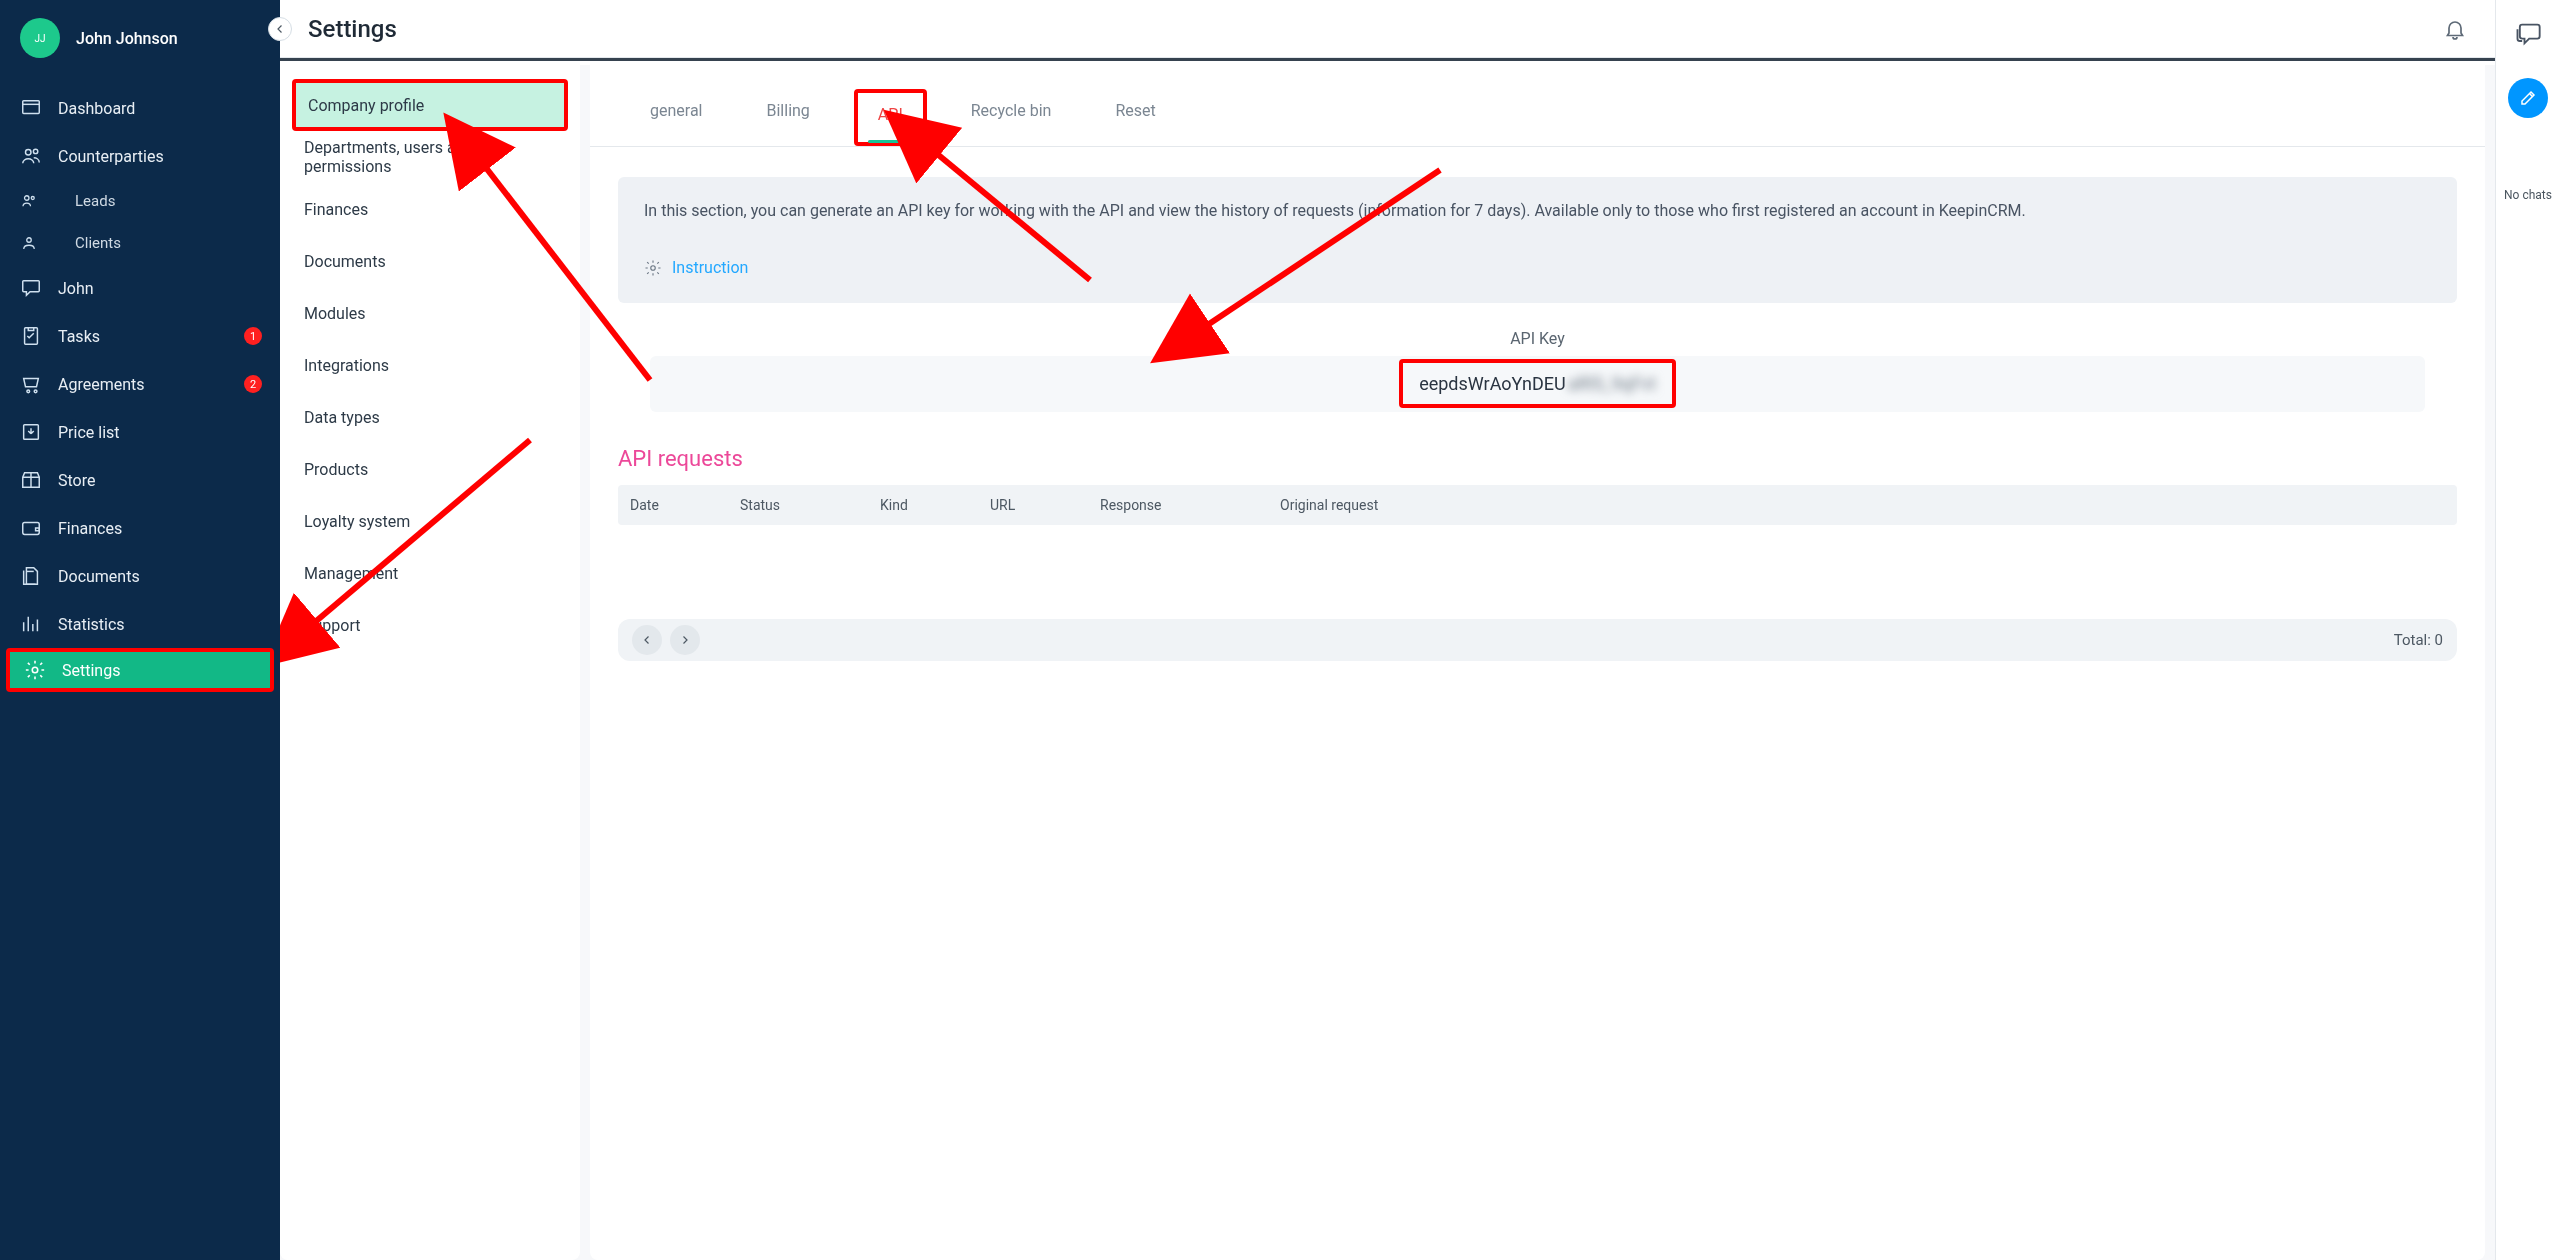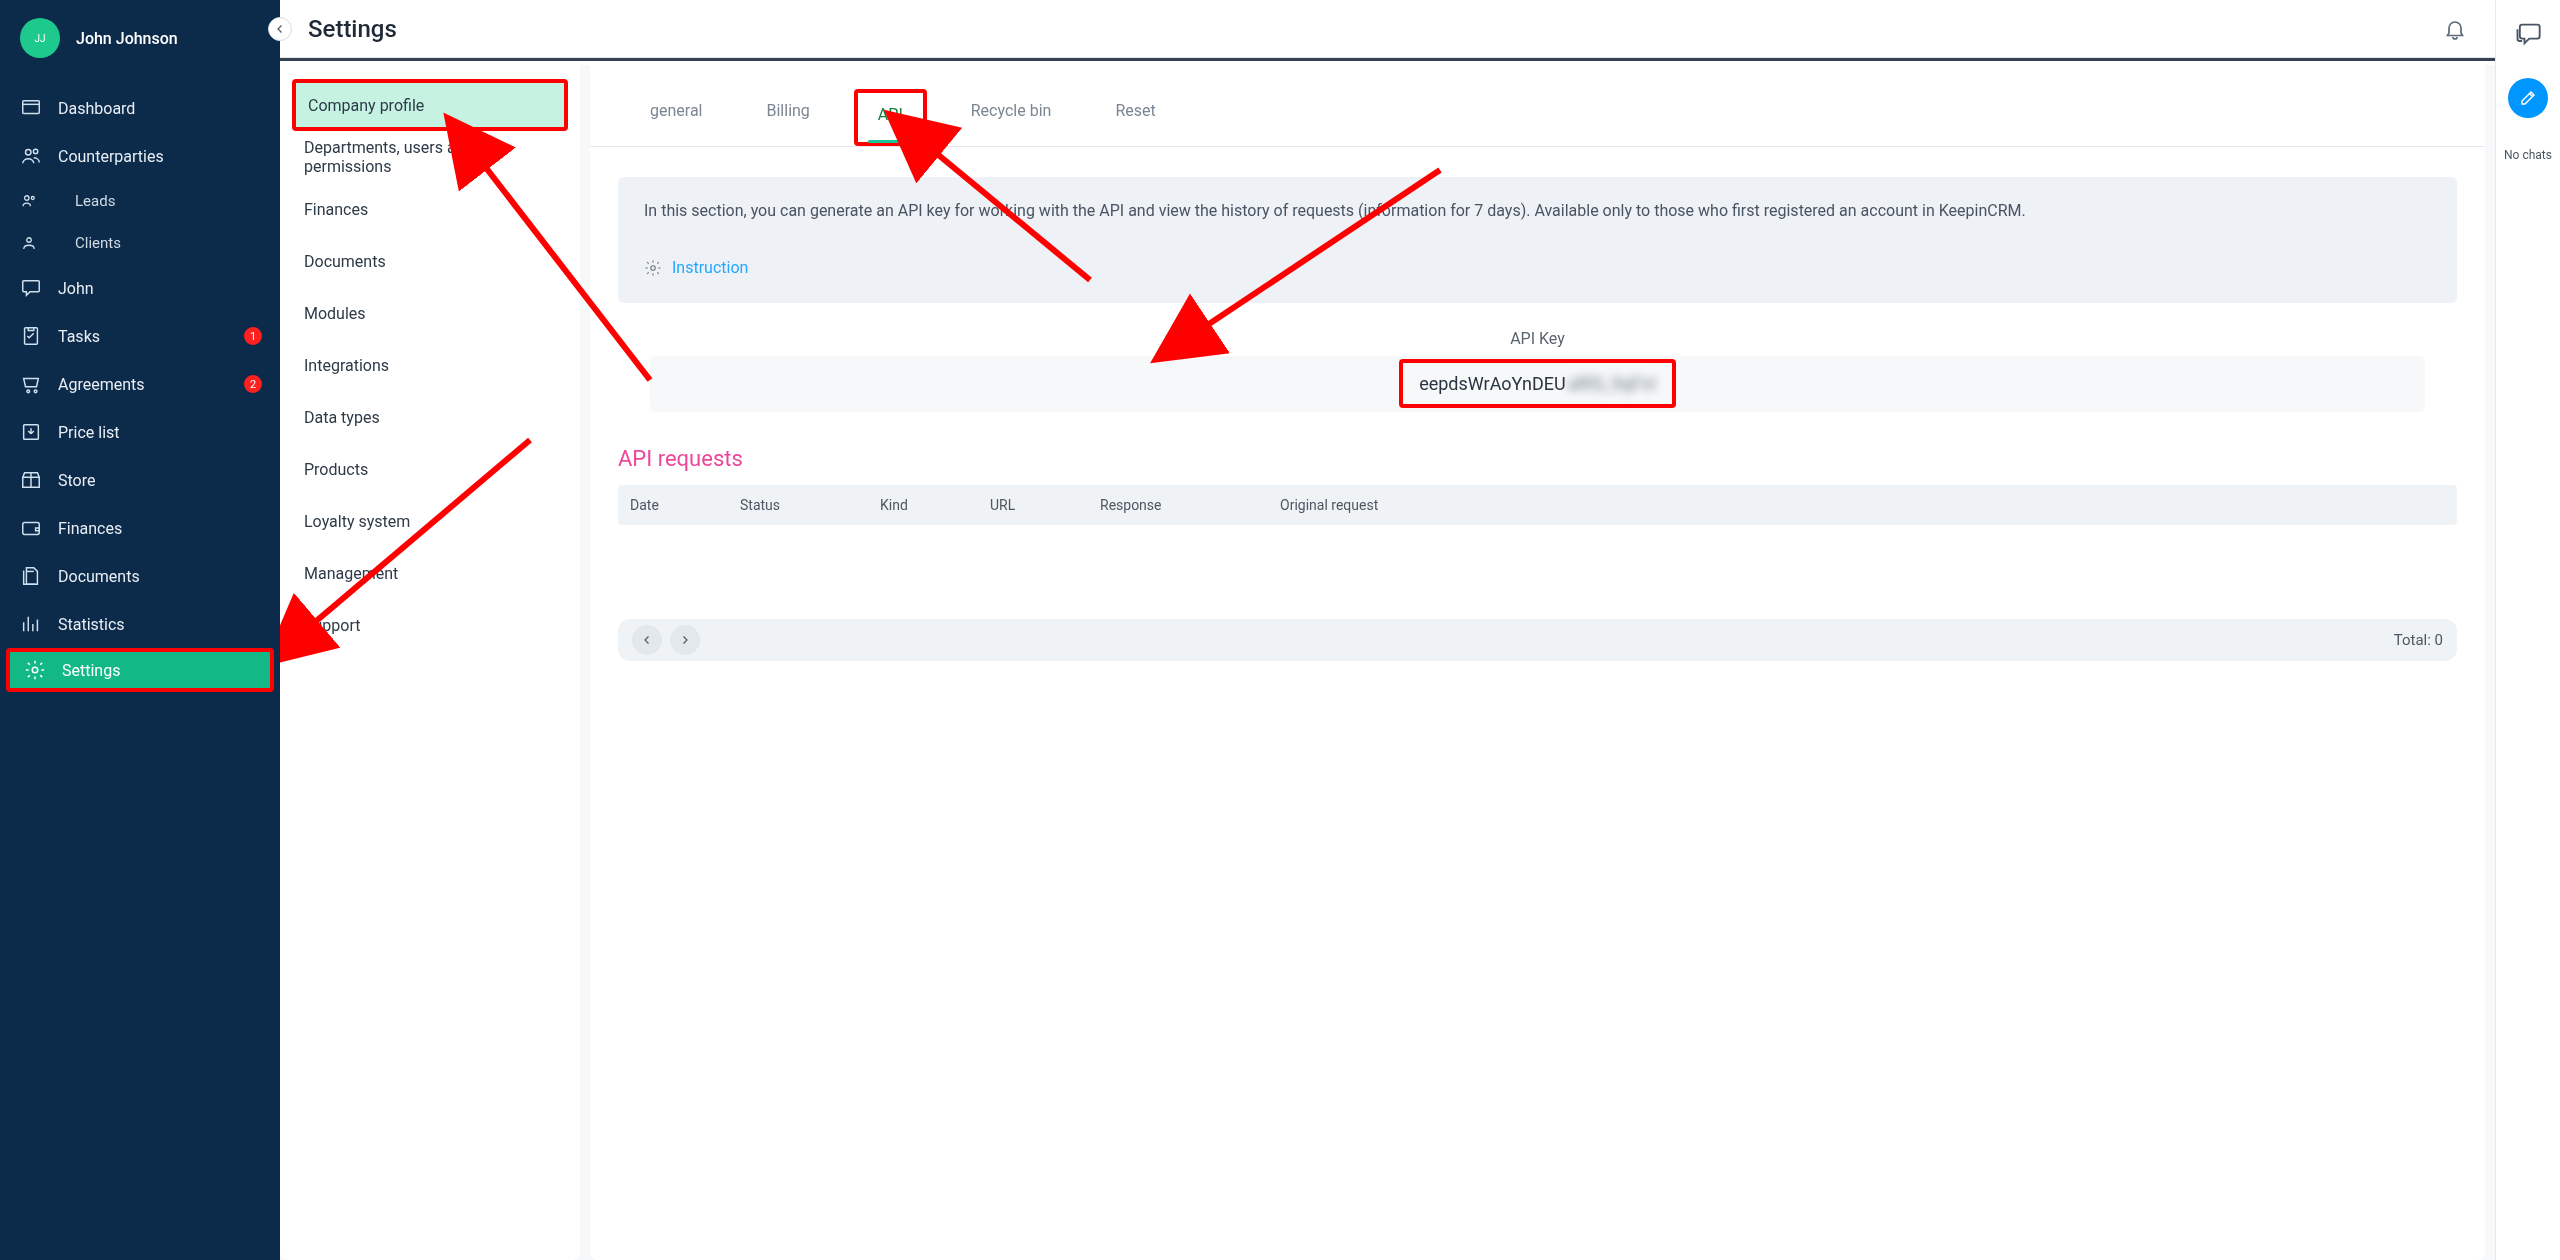--- a/index.html
+++ b/index.html
@@ -5,21 +5,21 @@
   * { box-sizing: border-box; margin: 0; padding: 0; font-family: -apple-system, BlinkMacSystemFont, "Segoe UI", Roboto, Arial, sans-serif; }
   html, body { width: 2560px; height: 1260px; overflow: hidden; background: #fff; }
 
   
   .app { display: flex; width: 100%; height: 100%; }
   .sidebar { width: 280px; background: #0c2a4a; color: #fff; position: relative; flex-shrink: 0; }
   .content-area { flex: 1; display: flex; flex-direction: column; position: relative; }
   .right-rail { width: 65px; border-left: 1px solid #e4e8ec; display: flex; flex-direction: column; align-items: center; padding-top: 20px; gap: 30px; flex-shrink: 0; background:#fff;}
   .right-rail .chat-icon { color:#495463; }
   .right-rail .fab { width:40px; height:40px; border-radius:50%; background:#0096ff; display:flex; align-items:center; justify-content:center; color:#fff;}
-  .right-rail .no-chats { font-size:12px; color:#4b5660; }
+  .right-rail .no-chats { font-size:12px; color:#4b5660;margin-top:40px; }
 
   
   .user-row { display:flex; align-items:center; gap:16px; padding: 18px 20px 26px 20px; }
   .avatar { width:40px; height:40px; border-radius:50%; background:#1dc98c; display:flex; align-items:center; justify-content:center; font-size:10px; color:#fff; }
   .user-name { font-size:16px; font-weight:500; }
   .nav { list-style:none; }
   .nav li { display:flex; align-items:center; gap:16px; padding: 0 20px; height:48px; font-size:16px; color:#e8eef4; position:relative; cursor:pointer;}
   .nav li.sub { font-size:15px; color:#cfd9e3; height:42px;gap:37px;}
   .nav li .ico { width:22px; height:22px; display:inline-flex; align-items:center; justify-content:center; color:#cfe0ef;}
   .nav li.sub .ico { width:18px; height:18px; }
@@ -38,21 +38,21 @@
   .bell-area { margin-left:auto; color:#5e6a77;}
 
   
   .settings-body { flex:1; display:flex; gap:10px; padding:0 0 0 0; background:#f7f8fa;}
   .settings-nav { width:300px; background:#fff; border-radius:0 0 8px 8px; padding:14px 12px; }
   .settings-nav .sn-item { height:52px; display:flex; align-items:center; padding:0 12px; font-size:16px; color:#2d3a47; cursor:pointer; border-radius:4px;}
   .settings-nav .sn-item.active { background:#c6f2e1; }
   .settings-main { flex:1; background:#fff; border-radius:0 0 8px 8px; margin-right:10px; padding:0 0 20px 0; position:relative;}
   .tabs { display:flex; gap:24px; padding:24px 40px 0 40px; border-bottom:1px solid #e4e8ec; }
   .tab { padding:12px 20px 18px 20px; font-size:16px; color:#7b8692; cursor:pointer; position:relative;}
-  .tab.active { color:#15803d; }
+  .tab.active { color:#ef4444; }
   .tab.active::after { content:""; position:absolute; left:10px; right:10px; bottom:-1px; height:3px; background:#17c496; border-radius:2px;}
   .info-panel { margin:30px 28px 0 28px; background:#eef1f5; border-radius:6px; padding:22px 26px; color:#495463; line-height:1.55; font-size:16px;}
   .instr-row { display:flex; align-items:center; gap:10px; margin-top:32px;}
   .instr-row a { color:#23a8ff; text-decoration:none; font-size:16px;}
   .api-key-label { text-align:center; margin:26px 0 8px 0; color:#5a6570; font-size:16px;}
   .api-key-box { margin:0 60px; background:#f6f8fa; border-radius:6px; height:56px; display:flex; align-items:center; justify-content:center; font-size:18px; color:#2a3441;}
   .api-key-box .blurred { filter: blur(5px); color:#6b7784; margin-left:2px;}
   .section-title { margin:34px 28px 14px 28px; font-size:22px; color:#ec4899; font-weight:400;}
   .req-table { margin:0 28px; border:0; }
   .req-table-head { display:flex; background:#f0f3f6; height:40px; align-items:center; color:#4d5863; font-size:14px; border-radius:4px; }

